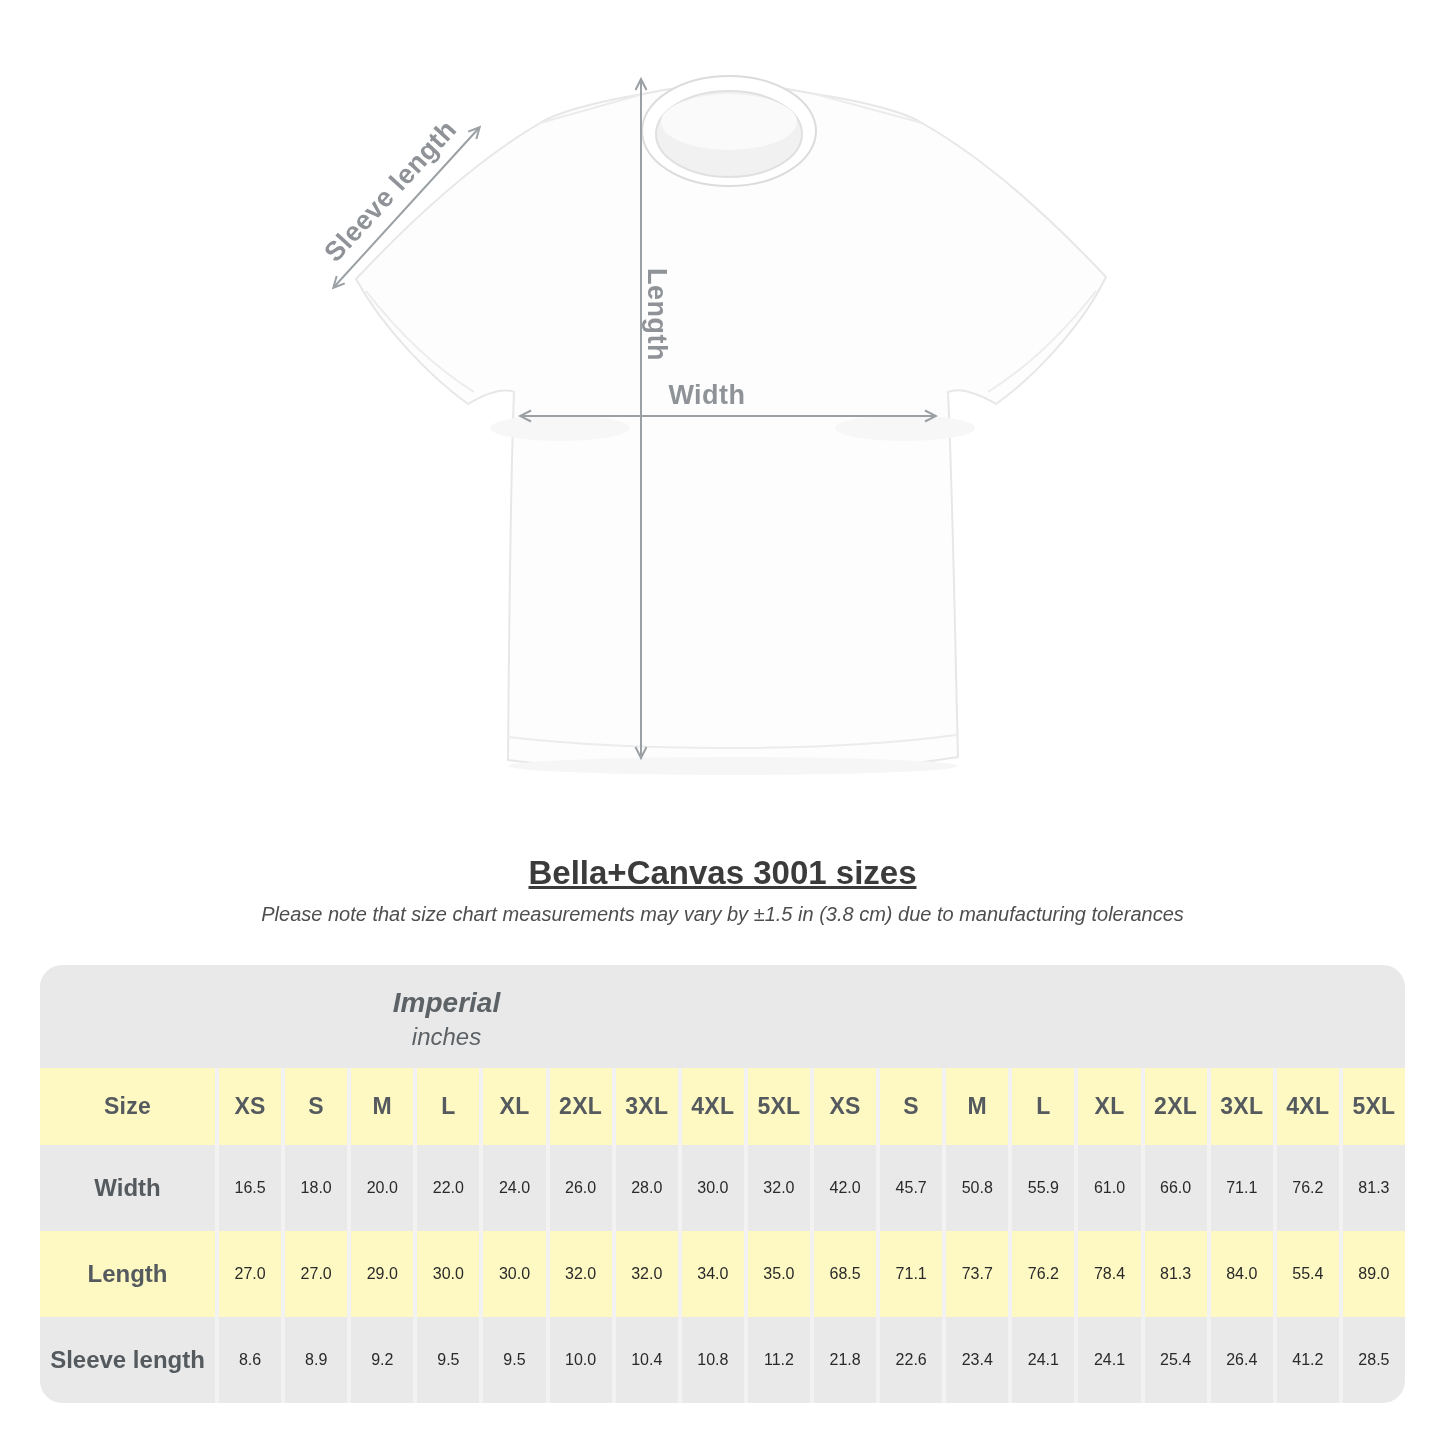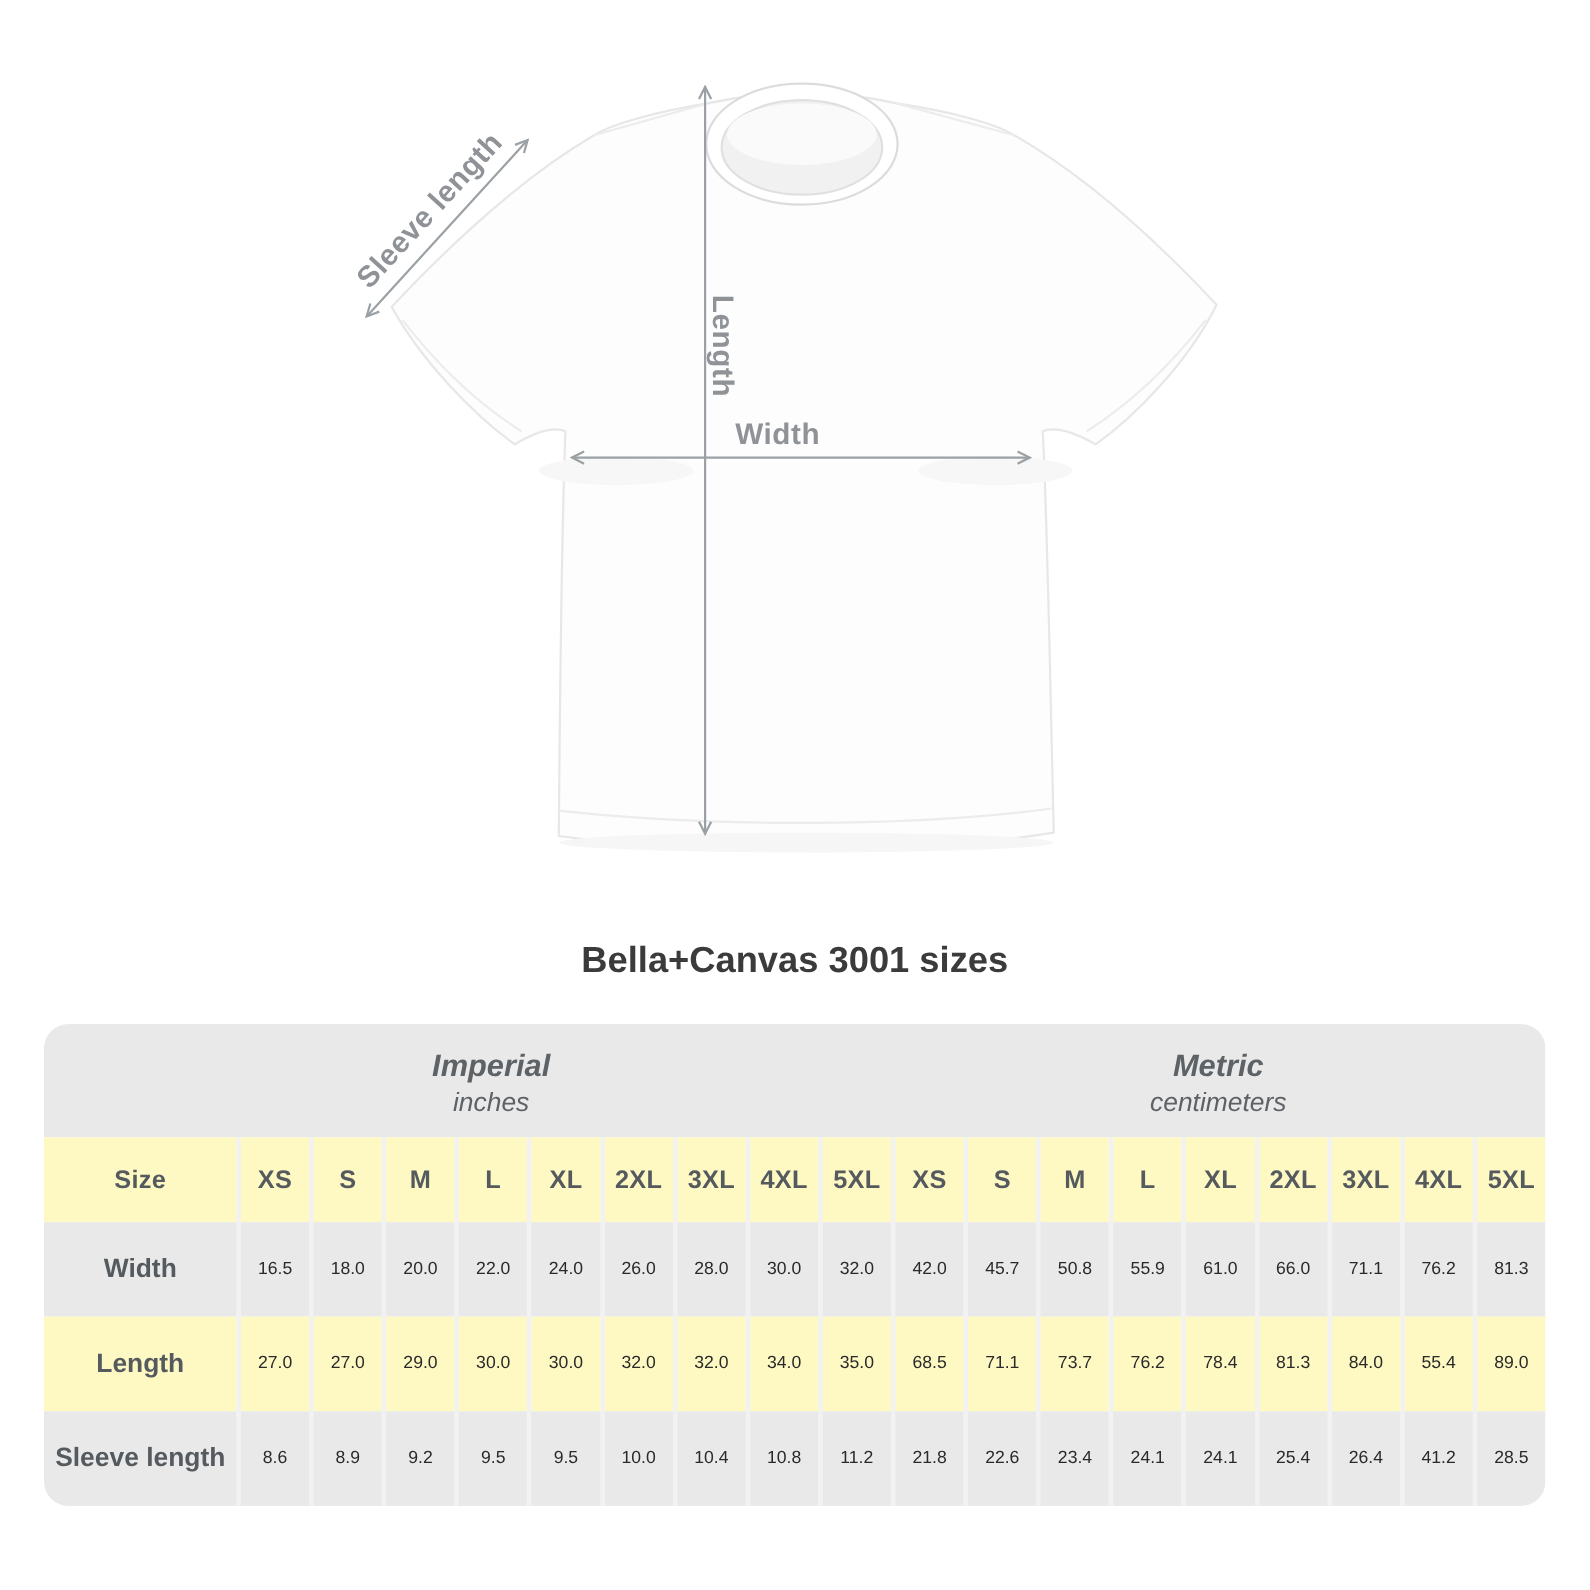--- a/index.html
+++ b/index.html
@@ -11,21 +11,21 @@
   .page{width:1445px;height:1445px;position:relative;background:#fff;}
 
   
   .diagram{width:1445px;height:845px;position:relative;}
   .diagram svg{display:block;}
   .dim-label{font-weight:bold;font-size:27px;fill:#8f9397;letter-spacing:.5px;}
 
   
   .title{
     margin:8px 0 0;text-align:center;
-    font-size:33px;font-weight:bold;color:#3b3b3b;line-height:40px;
+    font-size:33px;font-weight:bold;color:#3b3b3b;line-height:40px;text-decoration:underline;
   }
   .subtitle{
     margin:8px 0 0;text-align:center;font-style:italic;
     font-size:20px;color:#4e4e4e;line-height:26px;
   }
 
   
   .size-table{
     width:1365px;margin:38px auto 0;border-radius:22px;overflow:hidden;
     background:#ffffff;
@@ -107,30 +107,27 @@
         <line x1="334" y1="287" x2="479" y2="128" marker-start="url(#ah)" marker-end="url(#ah)"></line>
       </g>
 
       <text class="dim-label" text-anchor="middle" transform="translate(397 197) rotate(-47.5)">Sleeve length</text>
       <text class="dim-label" transform="translate(648 268) rotate(90)">Length</text>
       <text class="dim-label" text-anchor="middle" x="707" y="404">Width</text>
     </svg>
   </div>
 
   <h1 class="title">Bella+Canvas 3001 sizes</h1>
+  <p class="subtitle">Please note that size chart measurements may vary by ±1.5 in (3.8 cm) due to manufacturing tolerances</p>
 
   <div class="size-table">
     <div class="group-row">
       <div class="group imperial">
         <div class="group-label">Imperial</div>
         <div class="group-unit">inches</div>
-      </div>
-      <div class="group metric">
-        <div class="group-label">Metric</div>
-        <div class="group-unit">centimeters</div>
       </div>
     </div>
     <div class="grid" id="size-grid">
         <div class="cell head row-white">Size</div>
         <div class="cell head row-white sep">XS</div>
         <div class="cell head row-white sep">S</div>
         <div class="cell head row-white sep">M</div>
         <div class="cell head row-white sep">L</div>
         <div class="cell head row-white sep">XL</div>
         <div class="cell head row-white sep">2XL</div>

